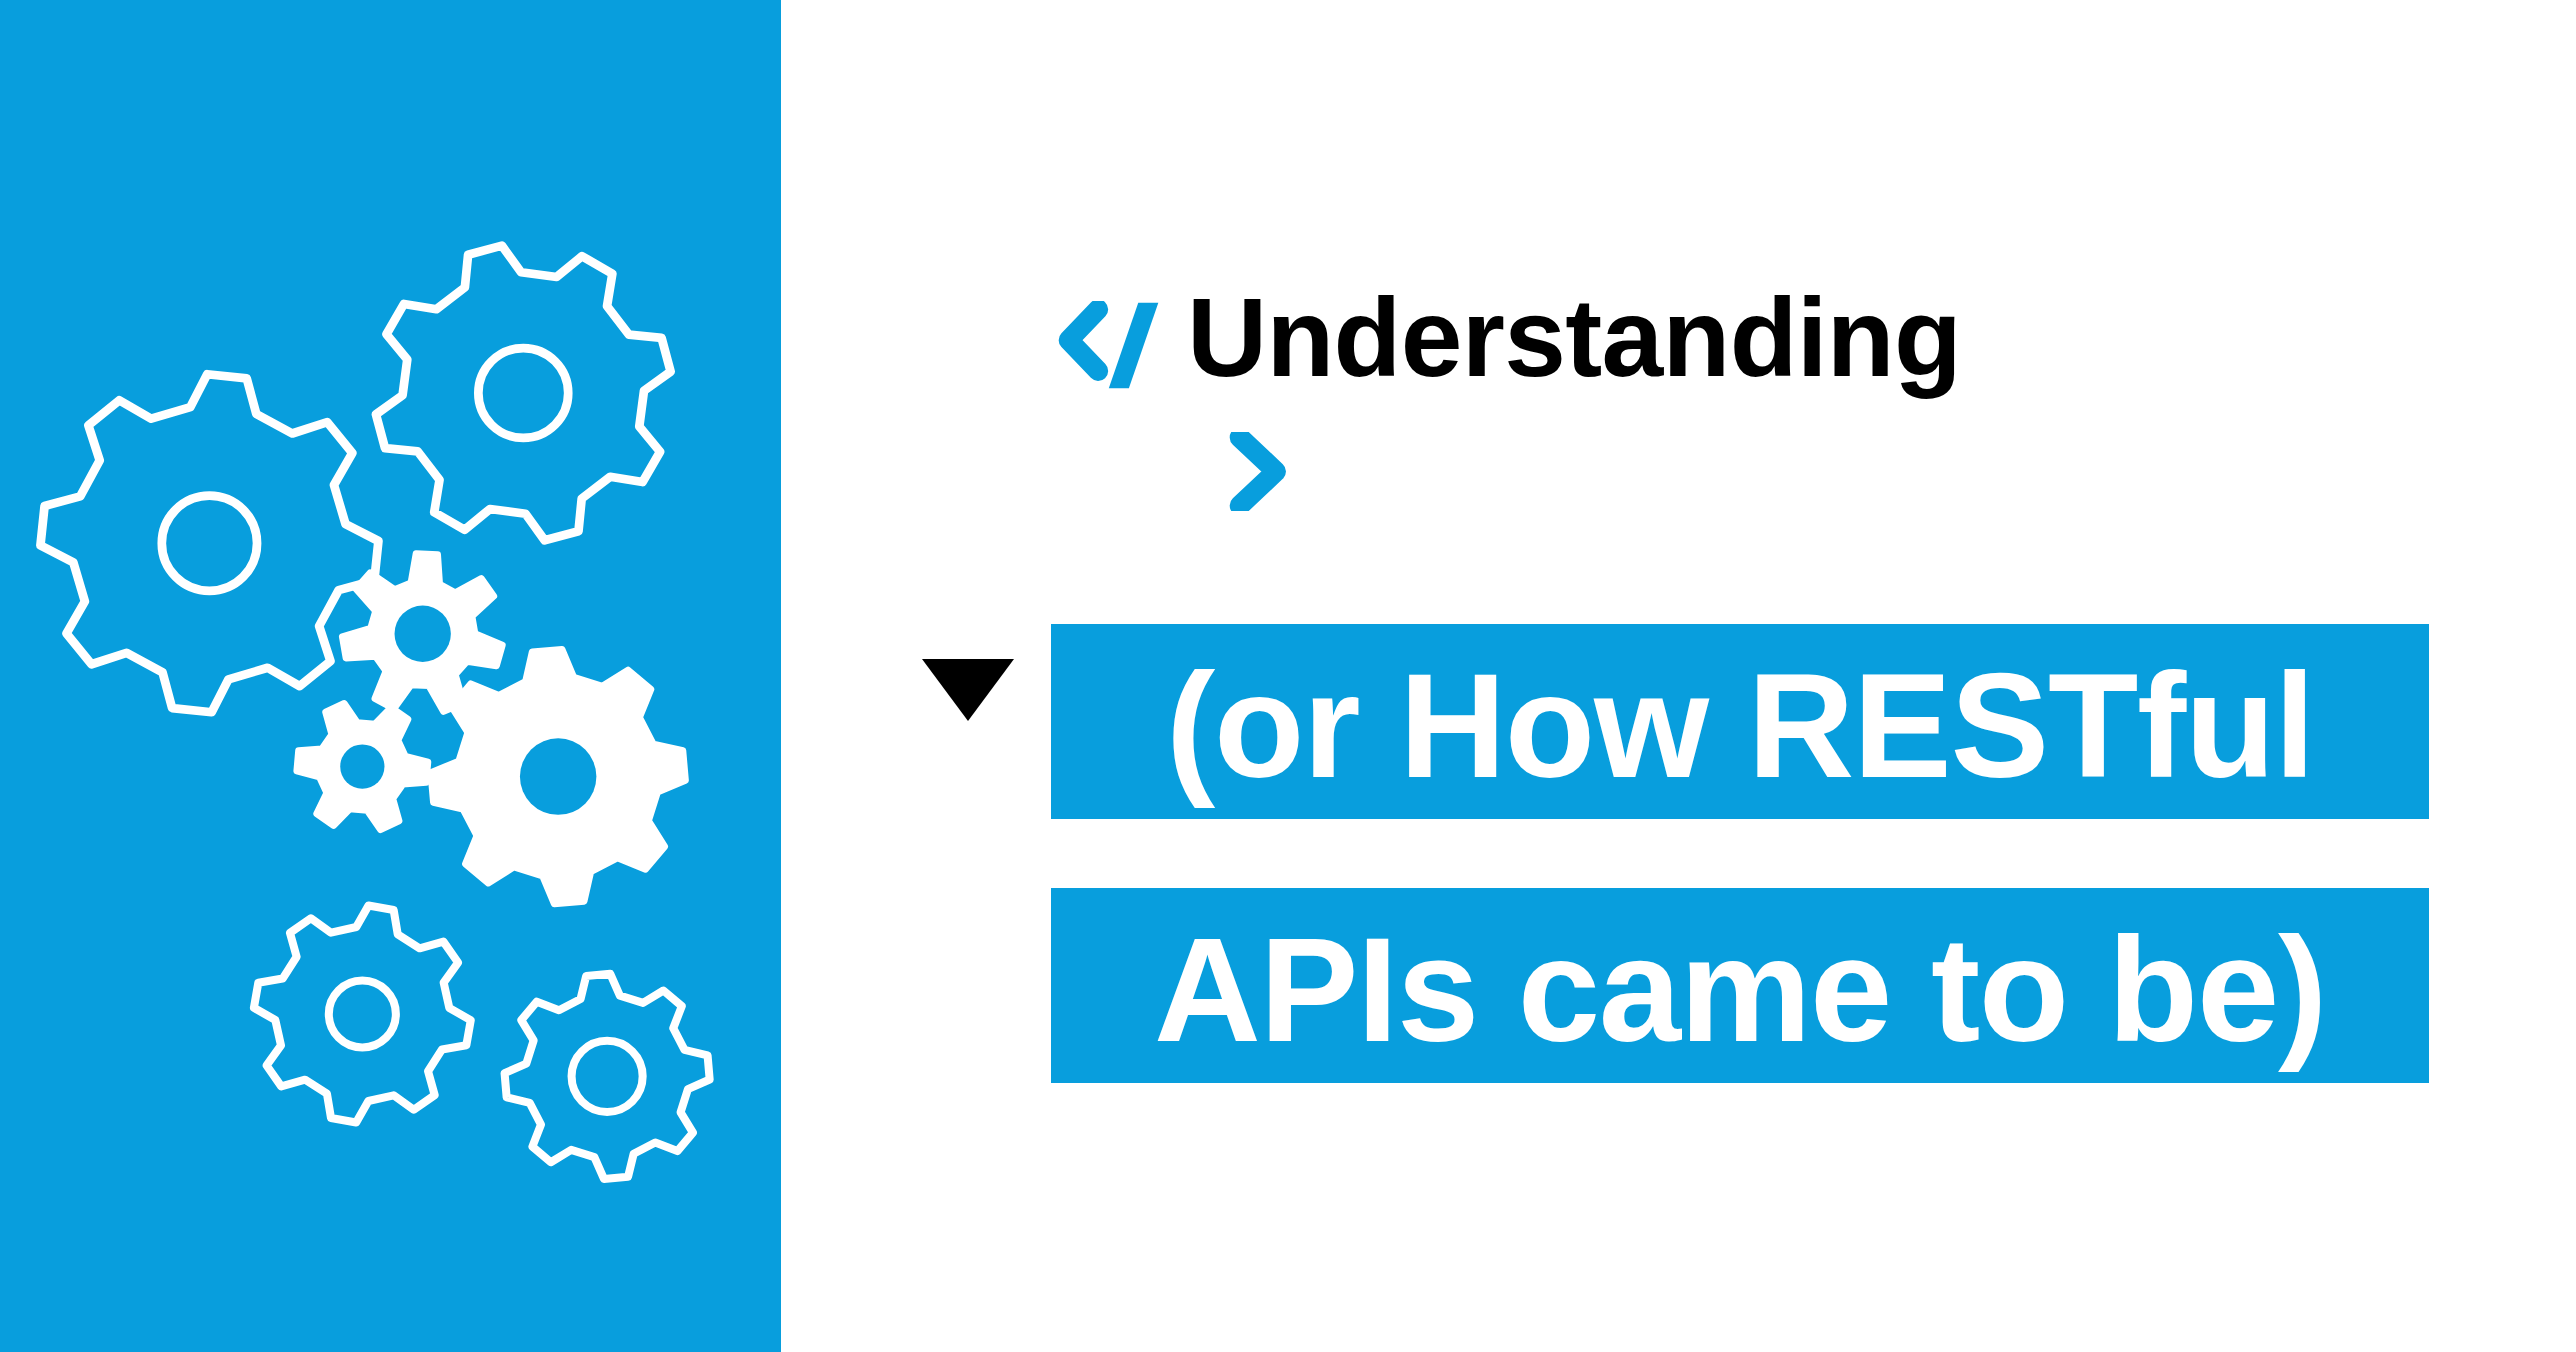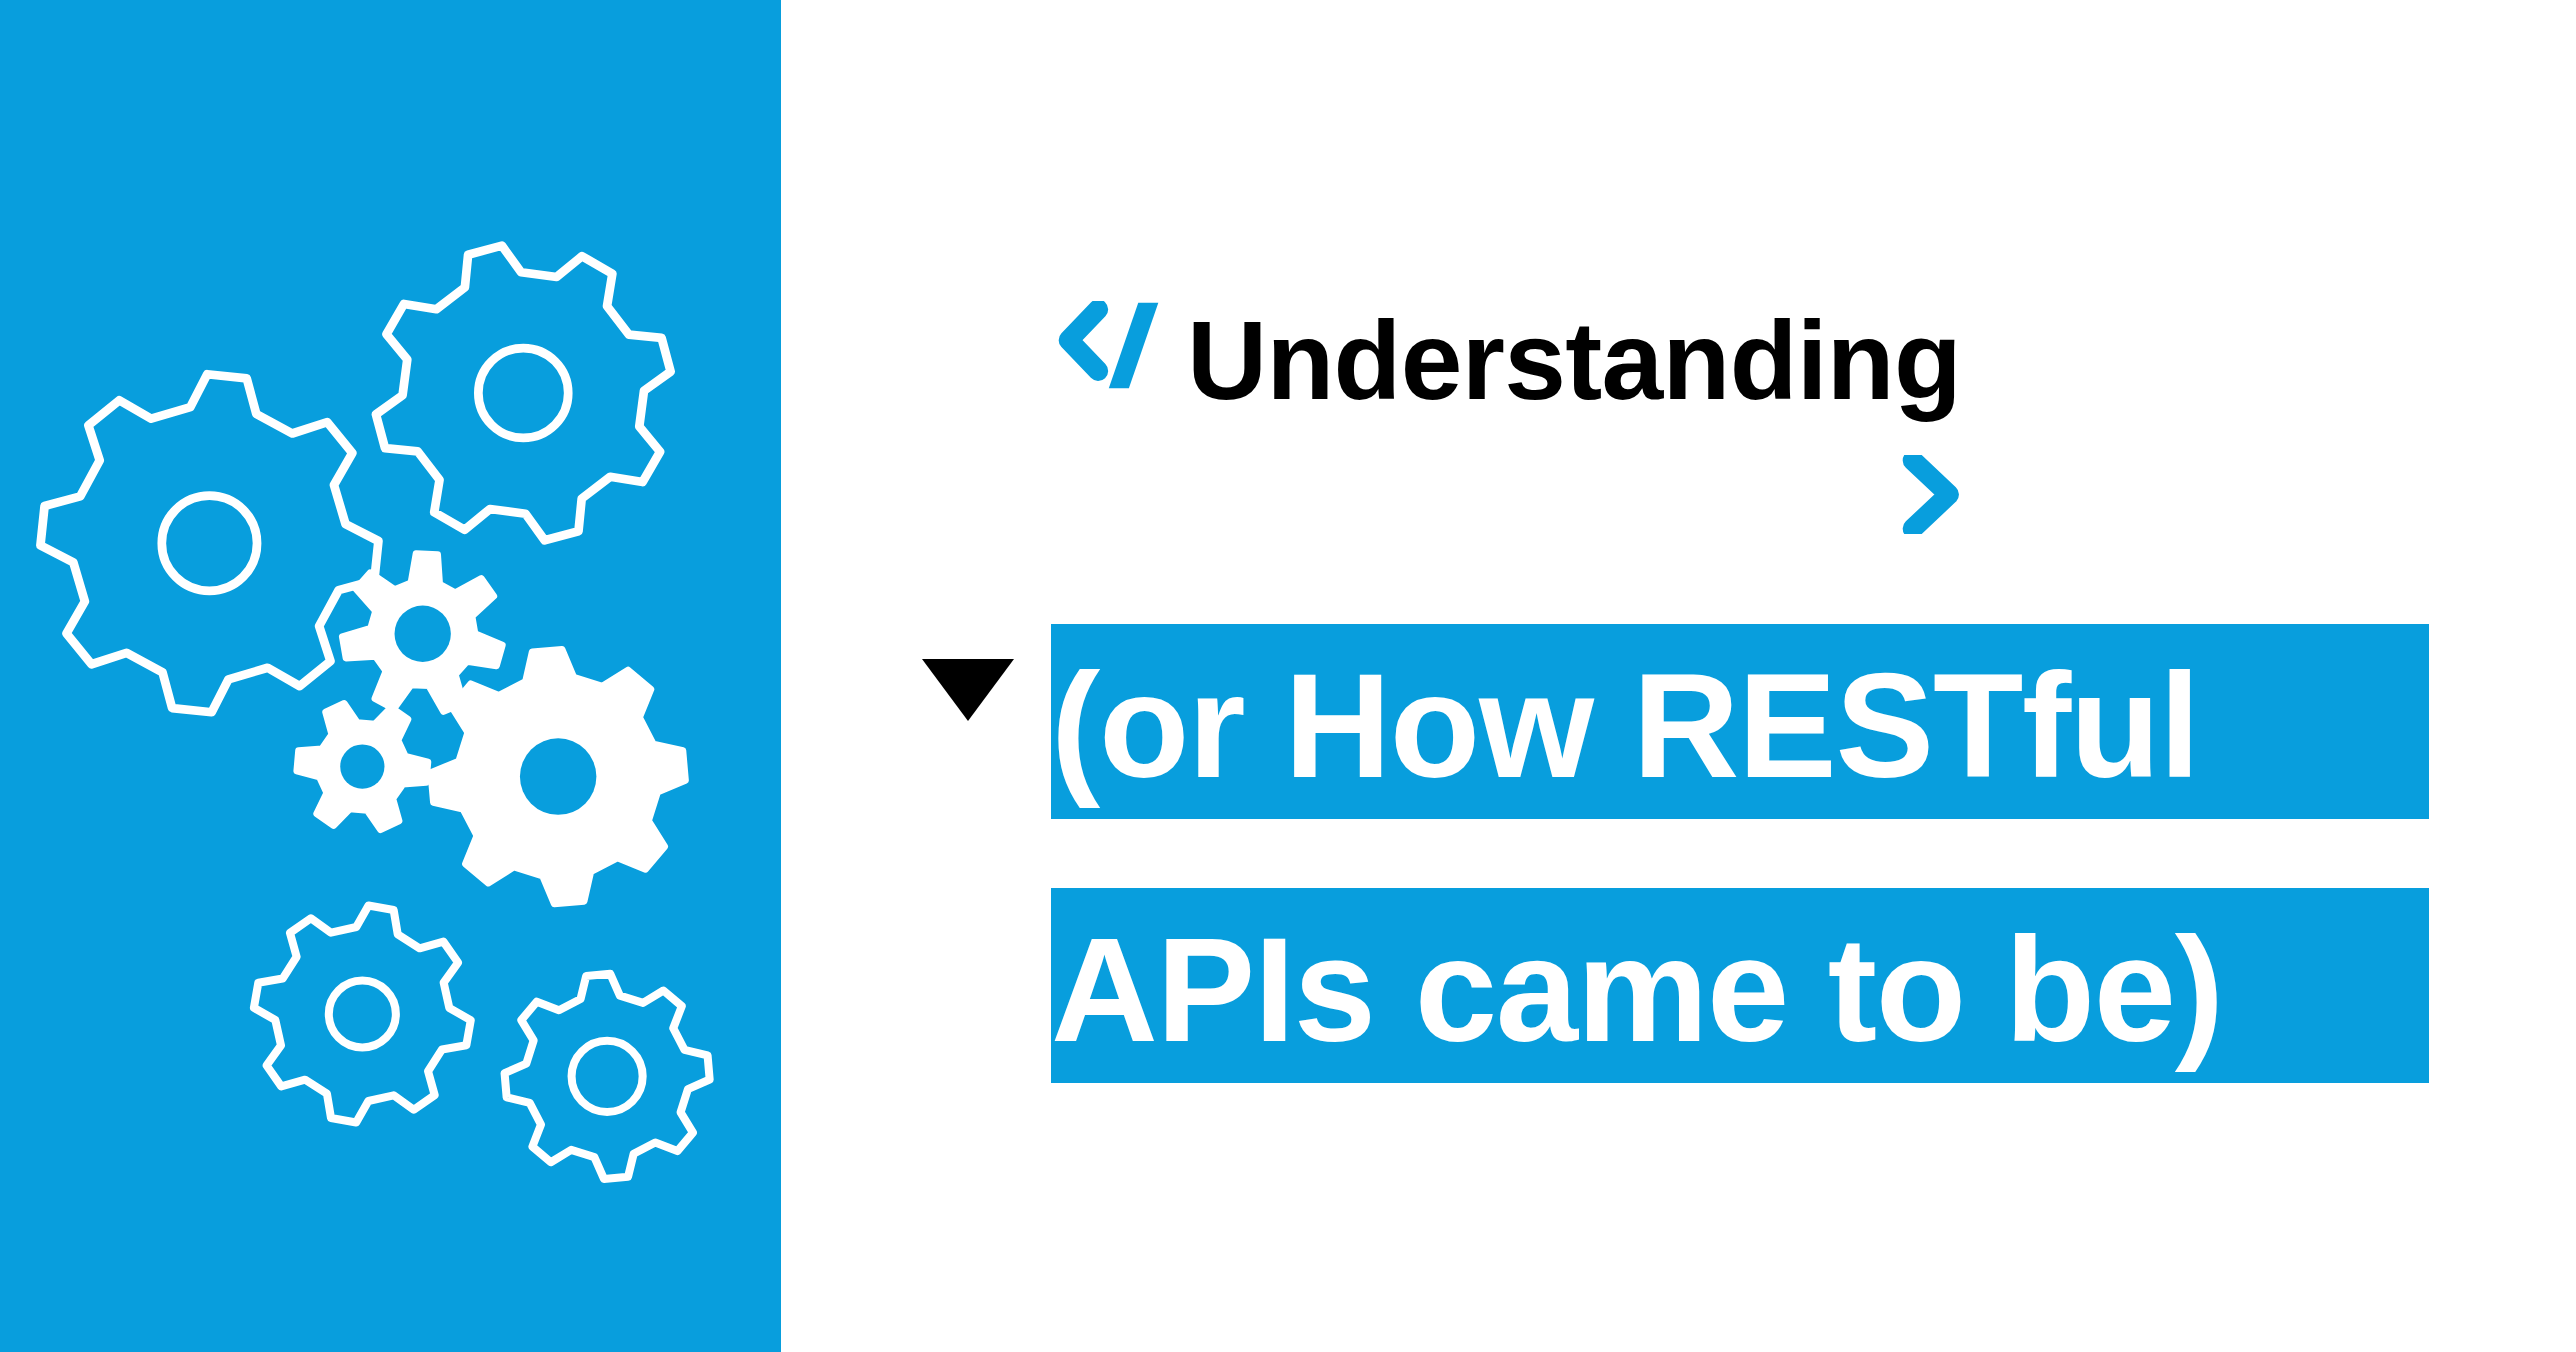--- a/index.html
+++ b/index.html
@@ -9,35 +9,35 @@
     font-family:"Liberation Sans","DejaVu Sans",sans-serif;
     font-weight:bold;
   }
   .panel{
     position:absolute;left:0;top:0;width:781px;height:1352px;
     background:var(--accent,#089EDD);
   }
   .panel svg{position:absolute;left:0;top:0;width:781px;height:1352px;display:block;}
   .code-open{position:absolute;left:1058px;top:301px;width:107px;height:89px;}
   .title{
-    position:absolute;left:1187px;top:296px;
+    position:absolute;left:1187px;top:273px;
     font-size:111px;line-height:131px;color:var(--ink,#000);
-    white-space:nowrap;letter-spacing:-0.7px;text-align:right;
+    white-space:nowrap;letter-spacing:-0.7px;
   }
   .chev-right{display:inline-block;width:59px;height:79px;vertical-align:-4px;margin-left:42px;}
   .triangle{
     position:absolute;left:922px;top:659px;width:0;height:0;
     border-left:46px solid transparent;border-right:46px solid transparent;
     border-top:62px solid var(--ink,#000);
   }
   .banner{
     position:absolute;left:1051px;width:1378px;height:195px;box-sizing:border-box;
     background:var(--accent,#089EDD);color:var(--banner-ink,#fff);
     font-size:148px;letter-spacing:-1.3px;white-space:nowrap;
-    display:flex;align-items:center;justify-content:flex-start;padding-top:9.4px;
+    display:flex;align-items:center;justify-content:center;padding-top:9.4px;
   }
   .banner-1{top:624px;}
   .banner-2{top:873px;margin-top:15px;}
 </style>
 </head>
 <body>
 
 <div class="stage">
 
   <div class="panel">

